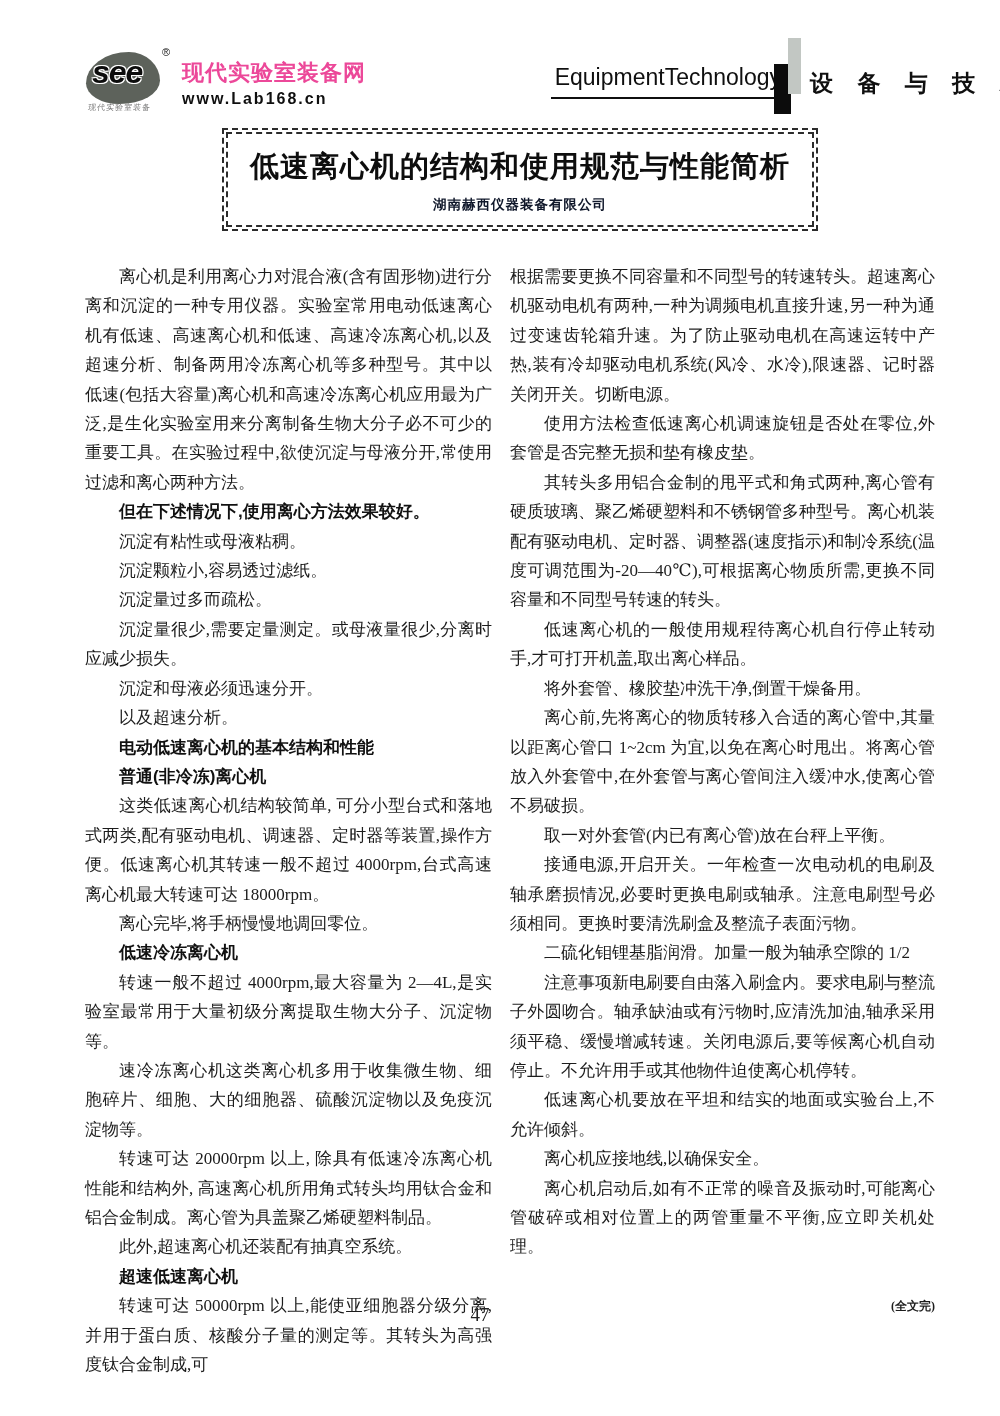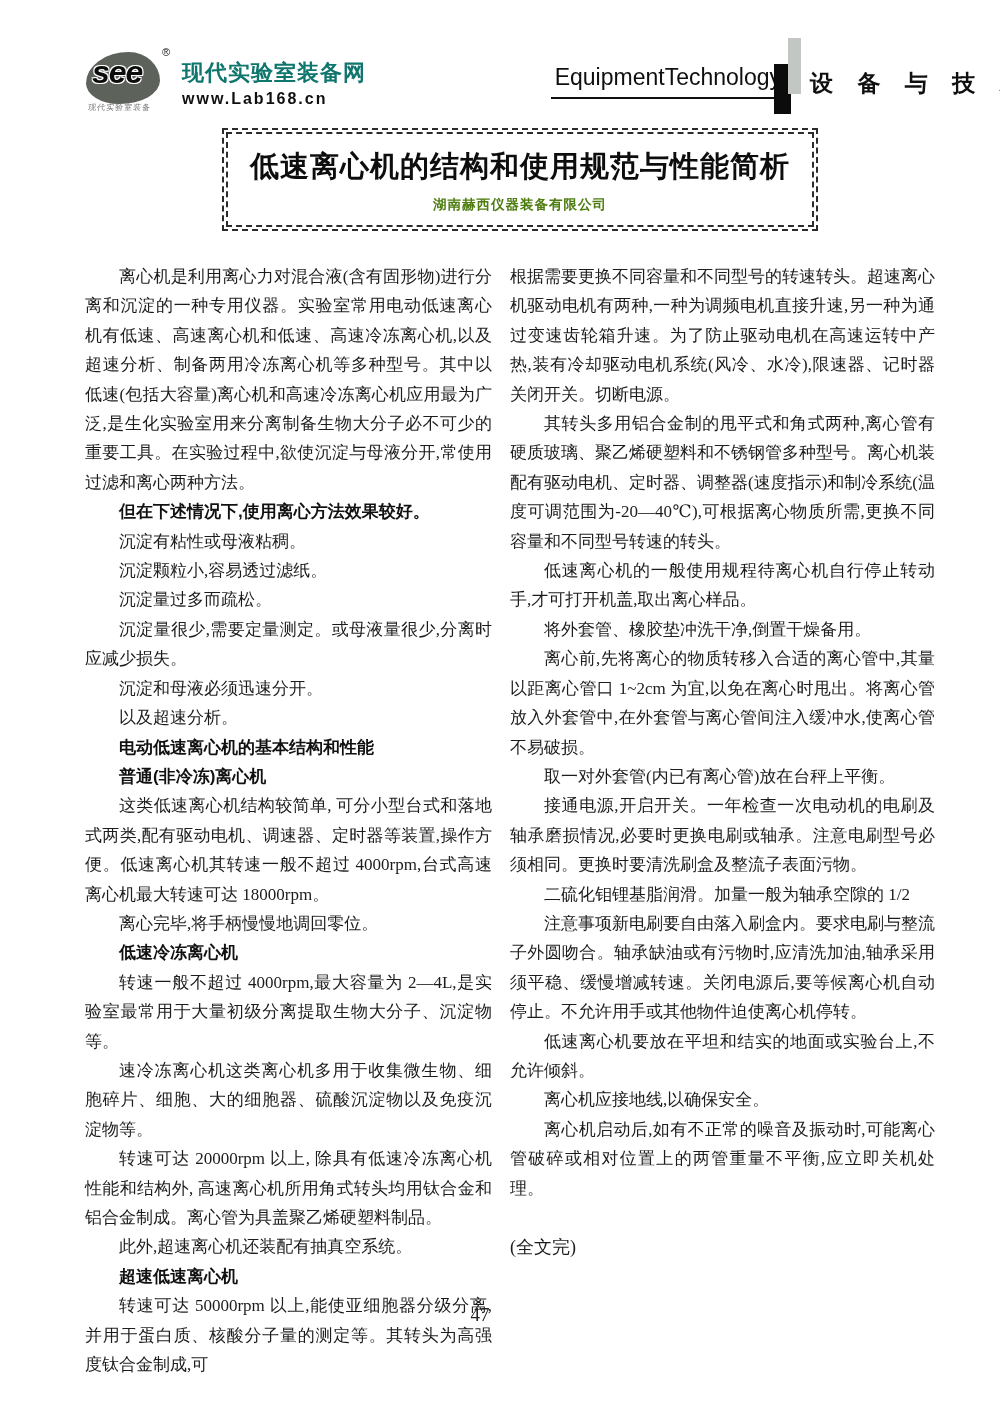--- a/index.html
+++ b/index.html
@@ -36,21 +36,21 @@
   }
   .logo-tagline{
     position:absolute;left:10px;top:56px;width:90px;
     font-family:"Liberation Sans",sans-serif;
     font-size:8px;color:#777;letter-spacing:1px;white-space:nowrap;
     transform:skewX(-8deg);
   }
   .logo-sitename{
     position:absolute;left:104px;top:12px;
     font-family:"Liberation Sans","DejaVu Sans",sans-serif;
-    font-weight:bold;font-size:22px;color:#0f766e;letter-spacing:1px;white-space:nowrap;
+    font-weight:bold;font-size:22px;color:#ec4899;letter-spacing:1px;white-space:nowrap;
   }
   .logo-url{
     position:absolute;left:104px;top:44px;
     font-family:Liberation Sans, sans-serif;
     font-weight:bold;font-size:16px;color:#0f0f0f;letter-spacing:2px;white-space:nowrap;
   }
   .section-en{
     position:absolute;right:215px;top:56px;
     font-family:"Liberation Sans","DejaVu Sans",sans-serif;
     font-size:23px;color:#0f0f0f;
@@ -74,41 +74,43 @@
     text-align:center;
   }
   .article-title{
     margin-top:17px;
     font-family:"Liberation Sans","DejaVu Sans",sans-serif;
     font-weight:bold;font-size:29px;color:#0d0d0d;letter-spacing:1px;white-space:nowrap;
   }
   .article-author{
     margin-top:9px;
     font-family:"Liberation Sans","DejaVu Sans",sans-serif;
-    font-weight:bold;font-size:13.5px;color:#4d7c0f;letter-spacing:1px;
+    font-weight:bold;font-size:13.5px;color:#0f172a;letter-spacing:1px;
   }
 
   
   .body-columns{
     position:absolute;left:85px;top:254px;width:850px;
     display:flex;gap:18px;
   }
   .col{font-size:17px;line-height:29.4px;text-align:justify;}
   .col-left{width:407px;}
   .col-right{width:425px;}
   .para{margin:0;}
   .para.indent{text-indent:2em;}
   .para.noindent{text-indent:0;}
   .para.bold{
     font-family:"Liberation Sans","DejaVu Sans",sans-serif;
     font-weight:bold;color:#111;
   }
   .end-note{
     margin-top:30px;
-    font-size:18px;
+    text-align:right;
+    font-size:12px;
+    font-weight:bold;
   }
 
   
   .page-number{
     position:absolute;left:0;top:1296px;width:960px;
     text-align:center;
     font-size:19px;color:#222;
     font-family:"Liberation Serif",serif;
   }
 </style>
@@ -154,20 +156,21 @@
         <p class="para bold indent">低速冷冻离心机</p>
         <p class="para normal indent">转速一般不超过 4000rpm,最大容量为 2—4L,是实验室最常用于大量初级分离提取生物大分子、沉淀物等。</p>
         <p class="para normal indent">速冷冻离心机这类离心机多用于收集微生物、细胞碎片、细胞、大的细胞器、硫酸沉淀物以及免疫沉淀物等。</p>
         <p class="para normal indent">转速可达 20000rpm 以上, 除具有低速冷冻离心机性能和结构外, 高速离心机所用角式转头均用钛合金和铝合金制成。离心管为具盖聚乙烯硬塑料制品。</p>
         <p class="para normal indent">此外,超速离心机还装配有抽真空系统。</p>
         <p class="para bold indent">超速低速离心机</p>
         <p class="para normal indent">转速可达 50000rpm 以上,能使亚细胞器分级分离,并用于蛋白质、核酸分子量的测定等。其转头为高强度钛合金制成,可</p>
       </div>
     <div class="col col-right">
     <p class="para normal noindent">根据需要更换不同容量和不同型号的转速转头。超速离心机驱动电机有两种,一种为调频电机直接升速,另一种为通过变速齿轮箱升速。为了防止驱动电机在高速运转中产热,装有冷却驱动电机系统(风冷、水冷),限速器、记时器关闭开关。切断电源。</p>
+        <p class="para normal indent">使用方法检查低速离心机调速旋钮是否处在零位,外套管是否完整无损和垫有橡皮垫。</p>
         <p class="para normal indent">其转头多用铝合金制的甩平式和角式两种,离心管有硬质玻璃、聚乙烯硬塑料和不锈钢管多种型号。离心机装配有驱动电机、定时器、调整器(速度指示)和制冷系统(温度可调范围为-20—40℃),可根据离心物质所需,更换不同容量和不同型号转速的转头。</p>
         <p class="para normal indent">低速离心机的一般使用规程待离心机自行停止转动手,才可打开机盖,取出离心样品。</p>
         <p class="para normal indent">将外套管、橡胶垫冲洗干净,倒置干燥备用。</p>
         <p class="para normal indent">离心前,先将离心的物质转移入合适的离心管中,其量以距离心管口 1~2cm 为宜,以免在离心时甩出。将离心管放入外套管中,在外套管与离心管间注入缓冲水,使离心管不易破损。</p>
         <p class="para normal indent">取一对外套管(内已有离心管)放在台秤上平衡。</p>
         <p class="para normal indent">接通电源,开启开关。一年检查一次电动机的电刷及轴承磨损情况,必要时更换电刷或轴承。注意电刷型号必须相同。更换时要清洗刷盒及整流子表面污物。</p>
         <p class="para normal indent">二硫化钼锂基脂润滑。加量一般为轴承空隙的 1/2</p>
         <p class="para normal indent">注意事项新电刷要自由落入刷盒内。要求电刷与整流子外圆吻合。轴承缺油或有污物时,应清洗加油,轴承采用须平稳、缓慢增减转速。关闭电源后,要等候离心机自动停止。不允许用手或其他物件迫使离心机停转。</p>
         <p class="para normal indent">低速离心机要放在平坦和结实的地面或实验台上,不允许倾斜。</p>
         <p class="para normal indent">离心机应接地线,以确保安全。</p>

